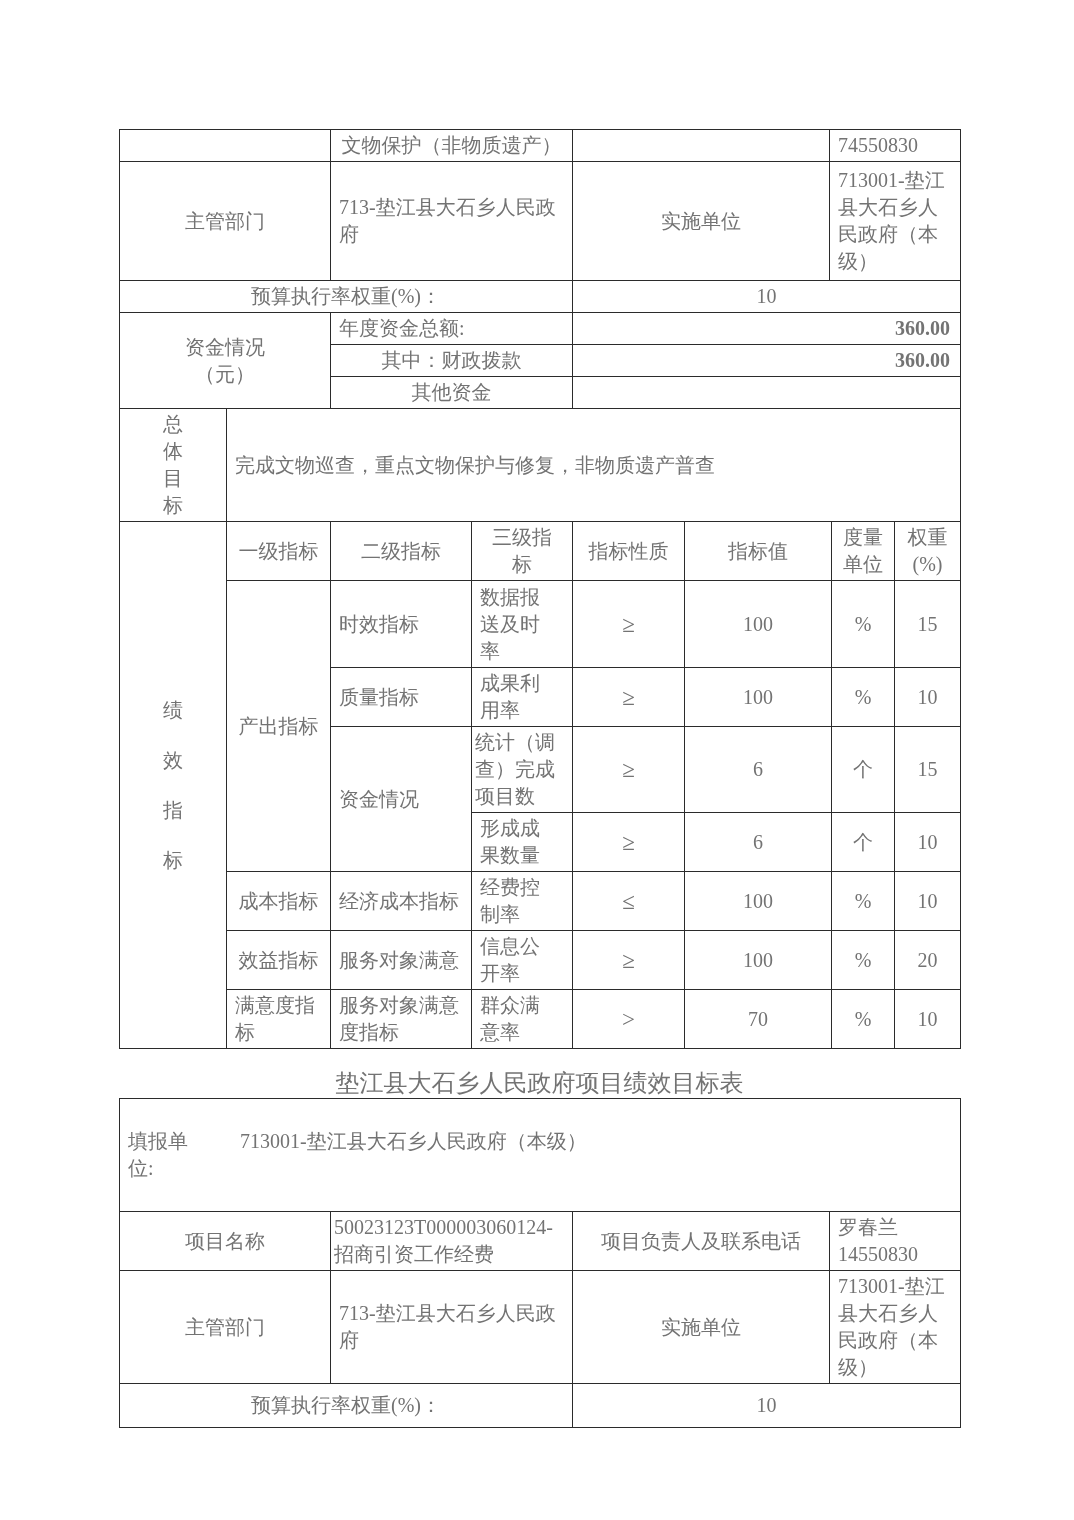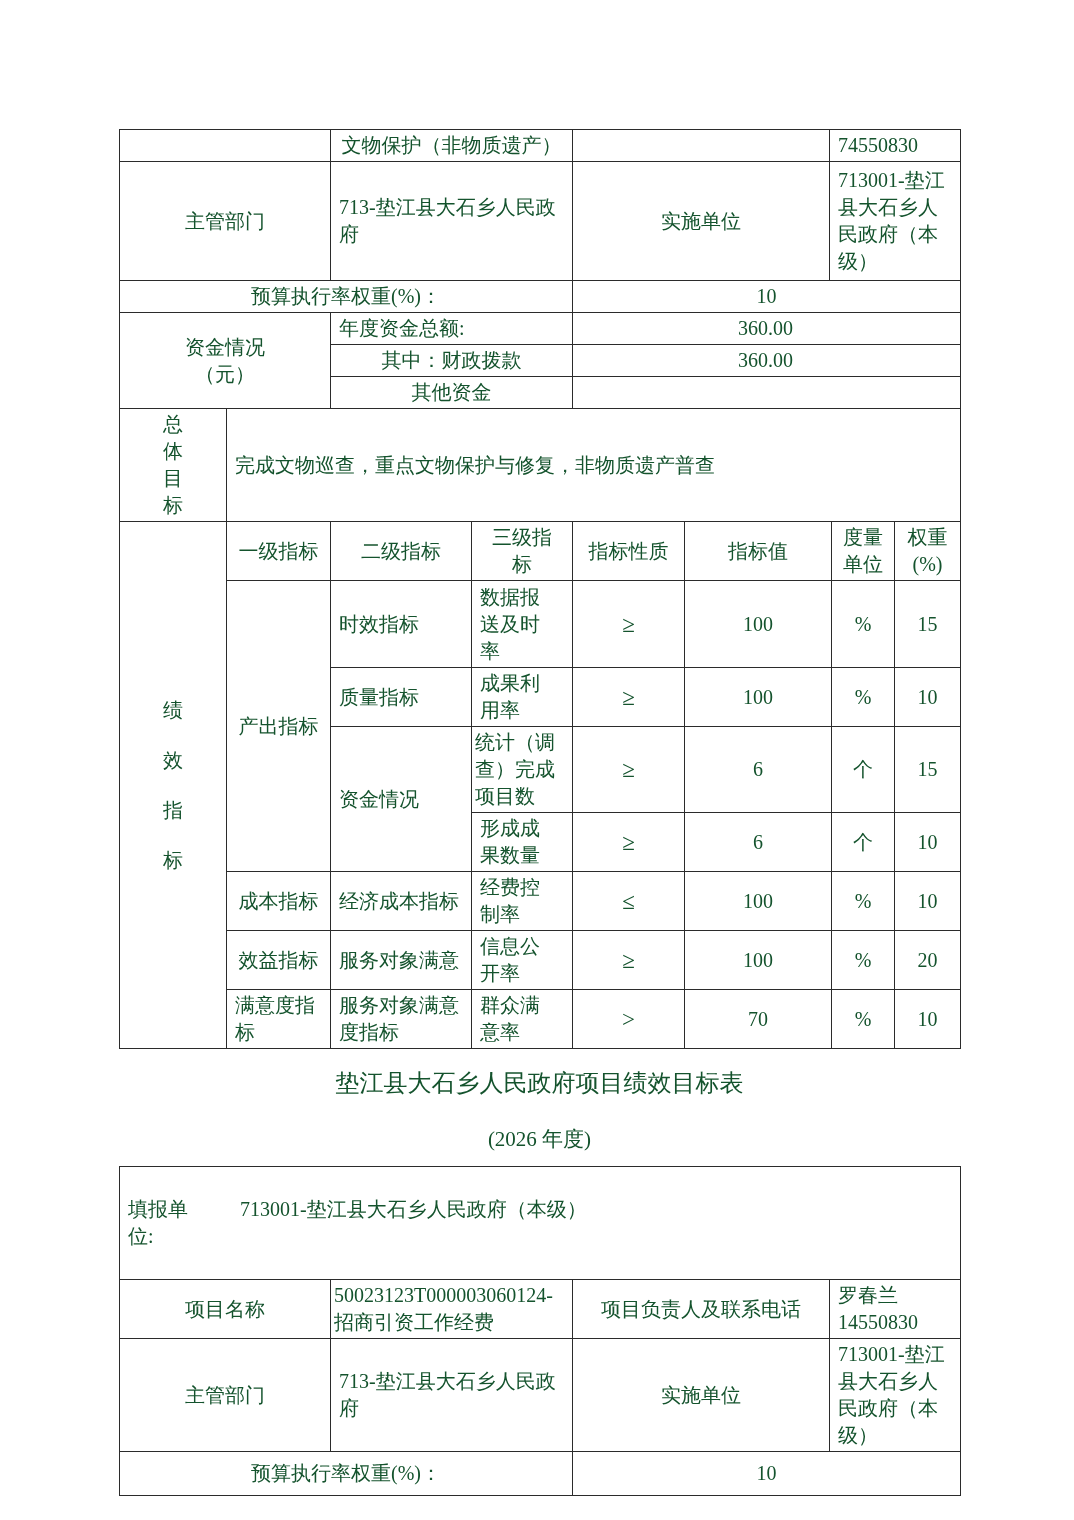--- a/index.html
+++ b/index.html
@@ -1,38 +1,38 @@
 <!DOCTYPE html>
 <html><head>
 <meta charset="utf-8">
 <style>
   html,body{margin:0;padding:0;background:#ffffff;}
   .page{
     position:relative;
     width:1074px;height:1520px;
     background:#ffffff;
     font-family:"Liberation Serif","DejaVu Serif",serif;
-    color:#14532d;
+    color:#737373;
     overflow:hidden;
   }
   .doc{position:absolute;left:119px;top:129px;width:841px;}
   table{border-collapse:collapse;table-layout:fixed;width:841px;}
   .tB,.tC,.tD{margin-top:-1px;}
   td{
     border:1px solid #2b2b2b;
     font-size:20px;
     line-height:27px;
     text-align:center;
     vertical-align:middle;
     white-space:pre-line;
     padding:2px 8px;
     overflow:hidden;
   }
   td.left{text-align:left;}
-  td.right{text-align:center;padding-right:10px;}
+  td.right{text-align:right;padding-right:10px;font-weight:bold;}
   td.op{font-size:23px;}
   td.tight{padding:2px 3px;}
   td.vlabel{line-height:27px;padding:2px 2px;}
   td.vlabel-sparse{line-height:50px;padding:2px 2px;}
   .title-line{
     width:841px;text-align:center;
     font-size:24px;line-height:32px;
     margin-top:18px;
   }
   .subtitle-line{
@@ -206,21 +206,20 @@
 意率</td>
         <td class="op">&gt;</td>
         <td>70</td>
         <td>%</td>
         <td>10</td>
       </tr>
     </tbody>
       </table>
 
     <div class="title-line">垫江县大石乡人民政府项目绩效目标表</div>
-    <div class="subtitle-line">(2026 年度)</div>
 
     <table class="tD">
       <colgroup>
           <col style="width:211px">
           <col style="width:242px">
           <col style="width:257px">
           <col style="width:131px">
         </colgroup>
       <tbody>
           <tr style="height:61px">

